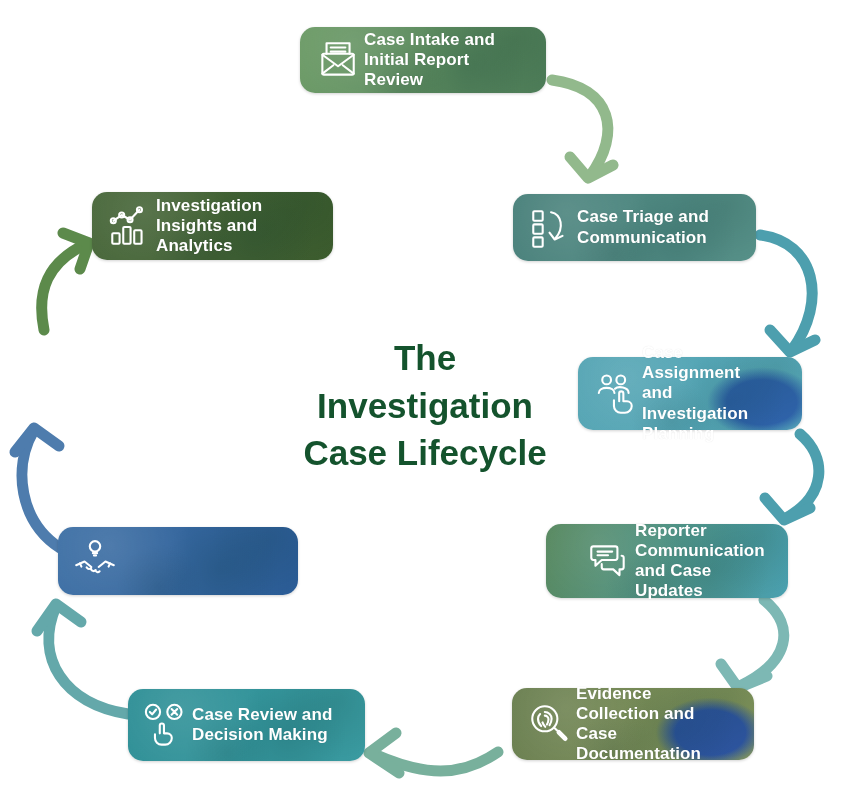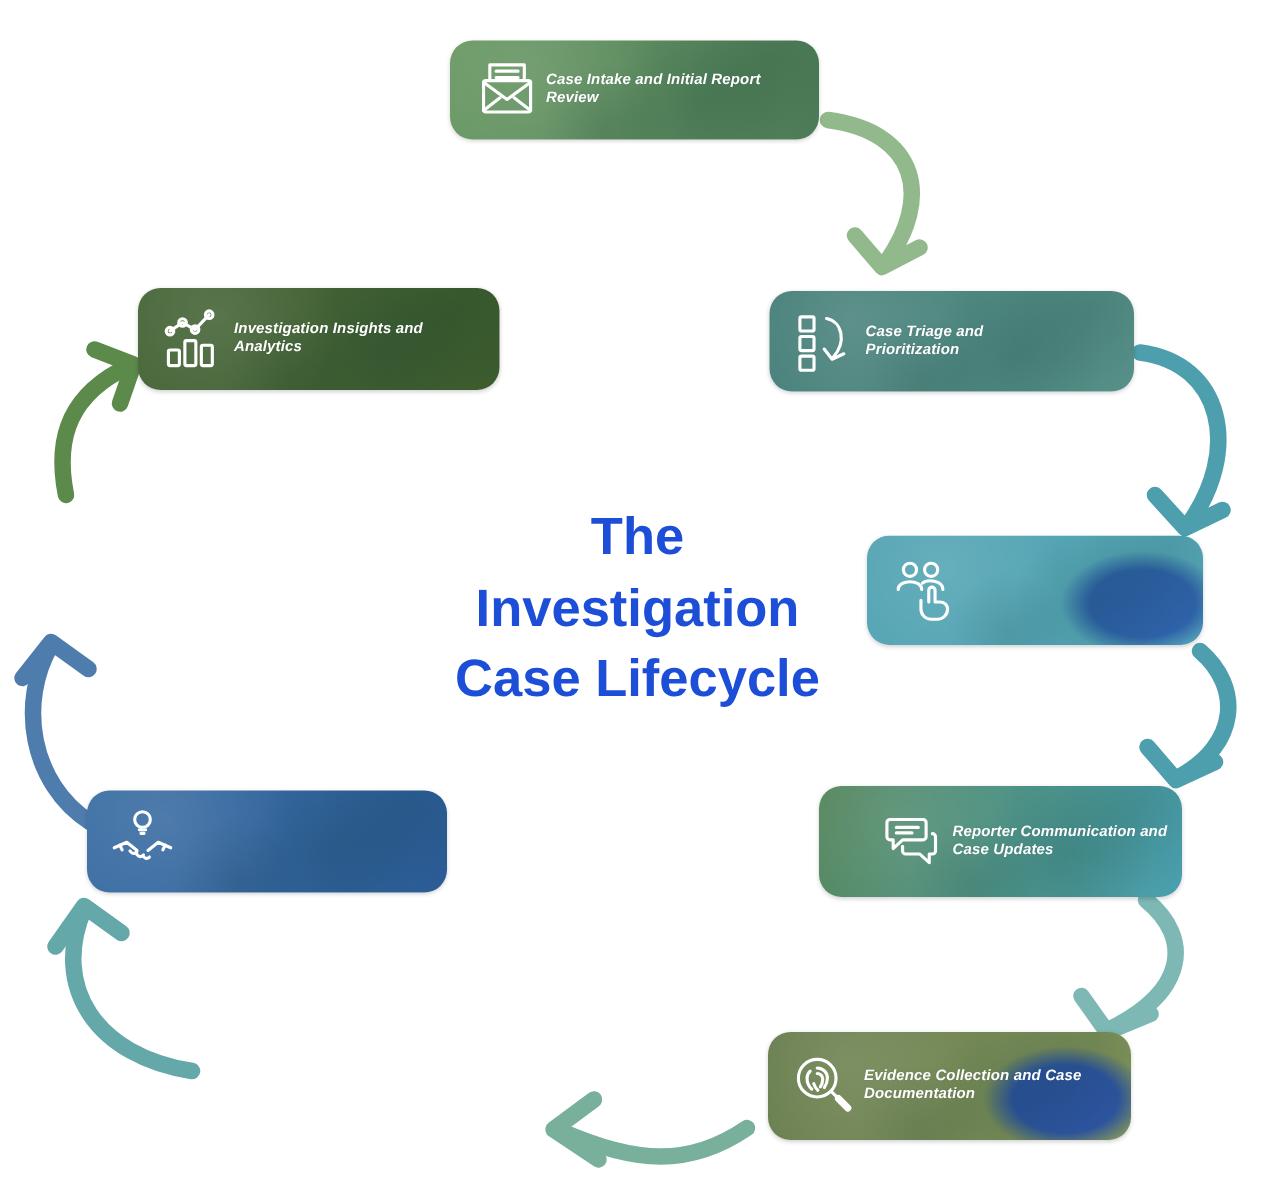--- a/index.html
+++ b/index.html
@@ -20,22 +20,22 @@
     content:"";position:absolute;inset:0;border-radius:inherit;pointer-events:none;
     background:
       radial-gradient(circle at 22% 28%, rgba(255,255,255,.10), transparent 42%),
       radial-gradient(circle at 68% 62%, rgba(0,45,45,.16), transparent 34%),
       radial-gradient(circle at 42% 88%, rgba(0,35,35,.12), transparent 28%),
       radial-gradient(circle at 88% 18%, rgba(0,40,30,.12), transparent 26%);
   }
   .icon{flex:0 0 54px;display:flex;align-items:center;justify-content:center;position:relative;z-index:3;}
   .icon svg{width:46px;height:46px;stroke:#ffffff;fill:none;stroke-width:2;stroke-linecap:round;stroke-linejoin:round;}
   .label{
-    position:relative;z-index:3;font-size:10px;font-weight:700;line-height:1.18;
-    letter-spacing:.1px;text-shadow:0 0 1px rgba(0,0,0,.12);font-style:italic;
+    position:relative;z-index:3;font-size:17px;font-weight:700;line-height:1.18;
+    letter-spacing:.1px;text-shadow:0 0 1px rgba(0,0,0,.12);
   }
   .n1{left:300px;top:27px;width:246px;height:66px}   .n1 .label{max-width:168px}
   .n2{left:513px;top:194px;width:243px;height:67px}  .n2 .label{max-width:132px}
   .n3{left:578px;top:357px;width:224px;height:73px}  .n3 .label{max-width:130px}
   .n4{left:546px;top:524px;width:242px;height:74px}  .n4 .label{max-width:148px}
   .n5{left:484px;top:688px;width:242px;height:72px}  .n5 .label{max-width:152px}
   .n6{left:128px;top:689px;width:237px;height:72px}  .n6 .label{max-width:142px}
   .n7{left:58px;top:527px;width:240px;height:68px}   .n7 .label{max-width:158px}
   .n8{left:23px;top:359px;width:245px;height:71px}   .n8 .label{max-width:142px}
   .n9{left:92px;top:192px;width:241px;height:68px}   .n9 .label{max-width:172px}
@@ -100,33 +100,34 @@
   <div class="node n2" style="background: linear-gradient(105deg, rgb(72, 128, 122), rgb(87, 145, 137));">
     <span class="icon">
       <svg viewBox="0 0 44 44">
         <rect x="6" y="6" width="9" height="9" rx="1"></rect>
         <rect x="6" y="18.5" width="9" height="9" rx="1"></rect>
         <rect x="6" y="31" width="9" height="9" rx="1"></rect>
         <path d="M23 7 C33 9 36 22 27 32"></path>
         <path d="M21.5 26.5 L26.5 33 L34 29.5"></path>
       </svg>
     </span>
-    <span class="label">Case Triage and Prioritization</span>
+    <span class="label">Case Triage and Communication</span>
   </div>
 
   <div class="node n3" style="background: radial-gradient(70px 45px at 82% 62%, rgb(47, 99, 170) 0%, rgb(47, 99, 170) 50%, transparent 78%), linear-gradient(105deg, rgb(85, 165, 180), rgb(87, 168, 184));">
     <span class="icon">
       <svg viewBox="0 0 44 44">
         <circle cx="14" cy="8.5" r="4.2"></circle>
         <path d="M6.5 21 C6.5 14.5 21.5 14.5 21.5 21"></path>
         <circle cx="27.5" cy="8.5" r="4.2"></circle>
         <path d="M22 17 C25 14.2 35 15.3 35 21"></path>
         <path d="M26 29 V21.5 a2 2 0 0 1 4 0 V29 h3.5 a4.5 4.5 0 0 1 4.5 4.5 a6.5 6.5 0 0 1 -6.5 6.5 h-4 a6.5 6.5 0 0 1 -6.5 -6.5 V28"></path>
       </svg>
     </span>
+    <span class="label">Case Assignment and Investigation Planning</span>
   </div>
 
   <div class="node n4" style="background: linear-gradient(105deg, rgb(85, 135, 93), rgb(74, 160, 176)); padding-left: 35px;">
     <span class="icon">
       <svg viewBox="0 0 44 44">
         <path d="M8 8 H29 a2 2 0 0 1 2 2 v9 a2 2 0 0 1 -2 2 H16 l-6 5.5 V21 H8 a2 2 0 0 1 -2 -2 v-9 a2 2 0 0 1 2 -2 Z"></path>
         <path d="M12 13 H26 M12 16.5 H22"></path>
         <path d="M35 17 a2 2 0 0 1 2 2 v9 a2 2 0 0 1 -2 2 h-2 v5.5 L27 30 H18 a2 2 0 0 1 -2 -2 v-3"></path>
       </svg>
     </span>
@@ -141,20 +142,32 @@
         <path d="M31.5 30 l6 6" style="stroke-width:4.5"></path>
         <path d="M18 10.5 a6.5 6.5 0 0 1 6.5 6.5 c0 2.5 -1 4.5 -2 6"></path>
         <path d="M13.5 12.5 a6.5 6.5 0 0 0 -2 4.5 c0 3 1 5 3 7"></path>
         <path d="M18 14 a3.5 3.5 0 0 1 3.5 3.5 c0 2 -0.5 3.5 -1.5 5"></path>
         <path d="M15.8 20.5 c0.5 1.6 1.3 3 2.6 4.2"></path>
       </svg>
     </span>
     <span class="label">Evidence Collection and Case Documentation</span>
   </div>
 
+  <div class="node n6" style="background: linear-gradient(105deg, rgb(46, 143, 150), rgb(58, 154, 160));">
+    <span class="icon">
+      <svg viewBox="0 0 44 44">
+        <circle cx="10.5" cy="9.5" r="6.8"></circle>
+        <path d="M7.5 9.5 l2.2 2.3 l3.8 -4.6"></path>
+        <circle cx="31" cy="9.5" r="6.8"></circle>
+        <path d="M28.3 6.8 l5.4 5.4 M33.7 6.8 l-5.4 5.4"></path>
+        <path d="M17 30 V22.5 a2 2 0 0 1 4 0 V30 h3 a4.5 4.5 0 0 1 4.5 4.5 a6.3 6.3 0 0 1 -6.3 6.3 h-3.5 a6.3 6.3 0 0 1 -6.3 -6.3 V31"></path>
+      </svg>
+    </span>
+    <span class="label">Case Review and Decision Making</span>
+  </div>
 
   <div class="node n7" style="background: linear-gradient(105deg, rgb(63, 113, 166), rgb(43, 92, 150));">
     <span class="icon">
       <svg viewBox="0 0 44 44">
         <circle cx="22" cy="8" r="5"></circle>
         <path d="M20 14.5 h4 M21 16.8 h2"></path>
         <path d="M4 26 l8 -3.5 6.5 5.2 M40 26 l-8 -3.5 -6.5 5.2"></path>
         <path d="M14 28 q2.2 3 4.4 0.6 M18.2 30 q2.2 3 4.4 0.6 M22.4 31.3 q2 2.6 4 0.6"></path>
         <path d="M7.5 24.3 l1.5 3 M36.5 24.3 l-1.5 3"></path>
       </svg>
@@ -171,15 +184,15 @@
         <circle cx="23" cy="16" r="2.4"></circle>
         <circle cx="32" cy="6.5" r="2.4"></circle>
         <rect x="6" y="29" width="7" height="10" rx="1"></rect>
         <rect x="16.5" y="23" width="7" height="16" rx="1"></rect>
         <rect x="27" y="26" width="7" height="13" rx="1"></rect>
       </svg>
     </span>
     <span class="label">Investigation Insights and Analytics</span>
   </div>
 
-  <div class="title" style="color: #1d4ed8;">The Investigation Case Lifecycle</div>
+  <div class="title" style="color: #14532d;">The Investigation Case Lifecycle</div>
 
 </div>
 
 </body></html>

